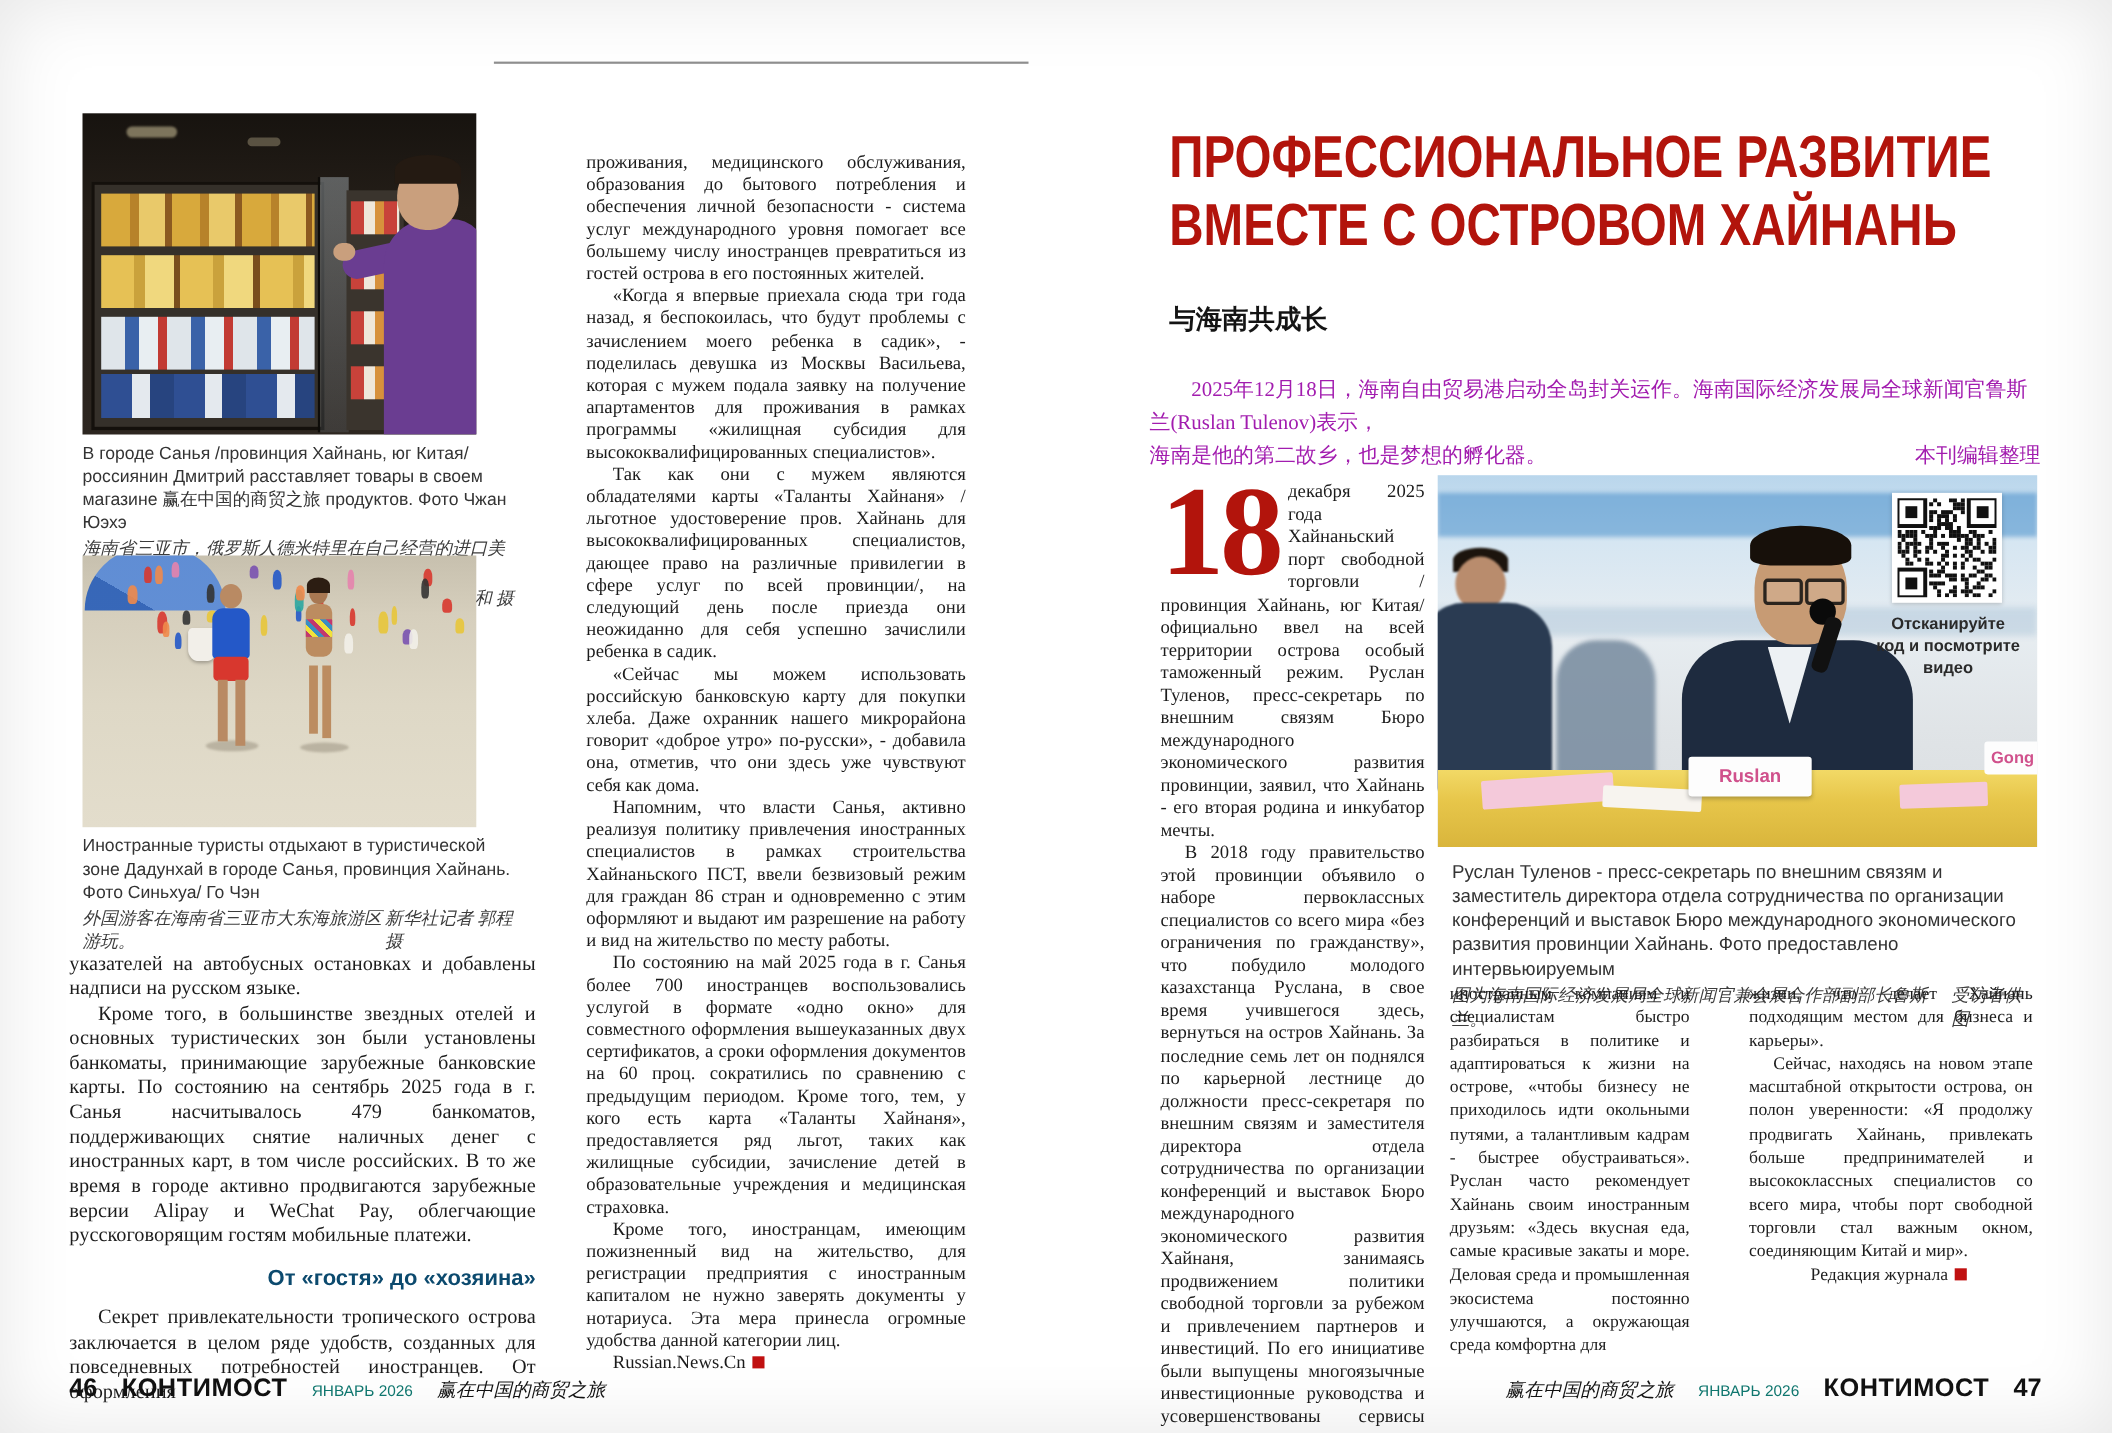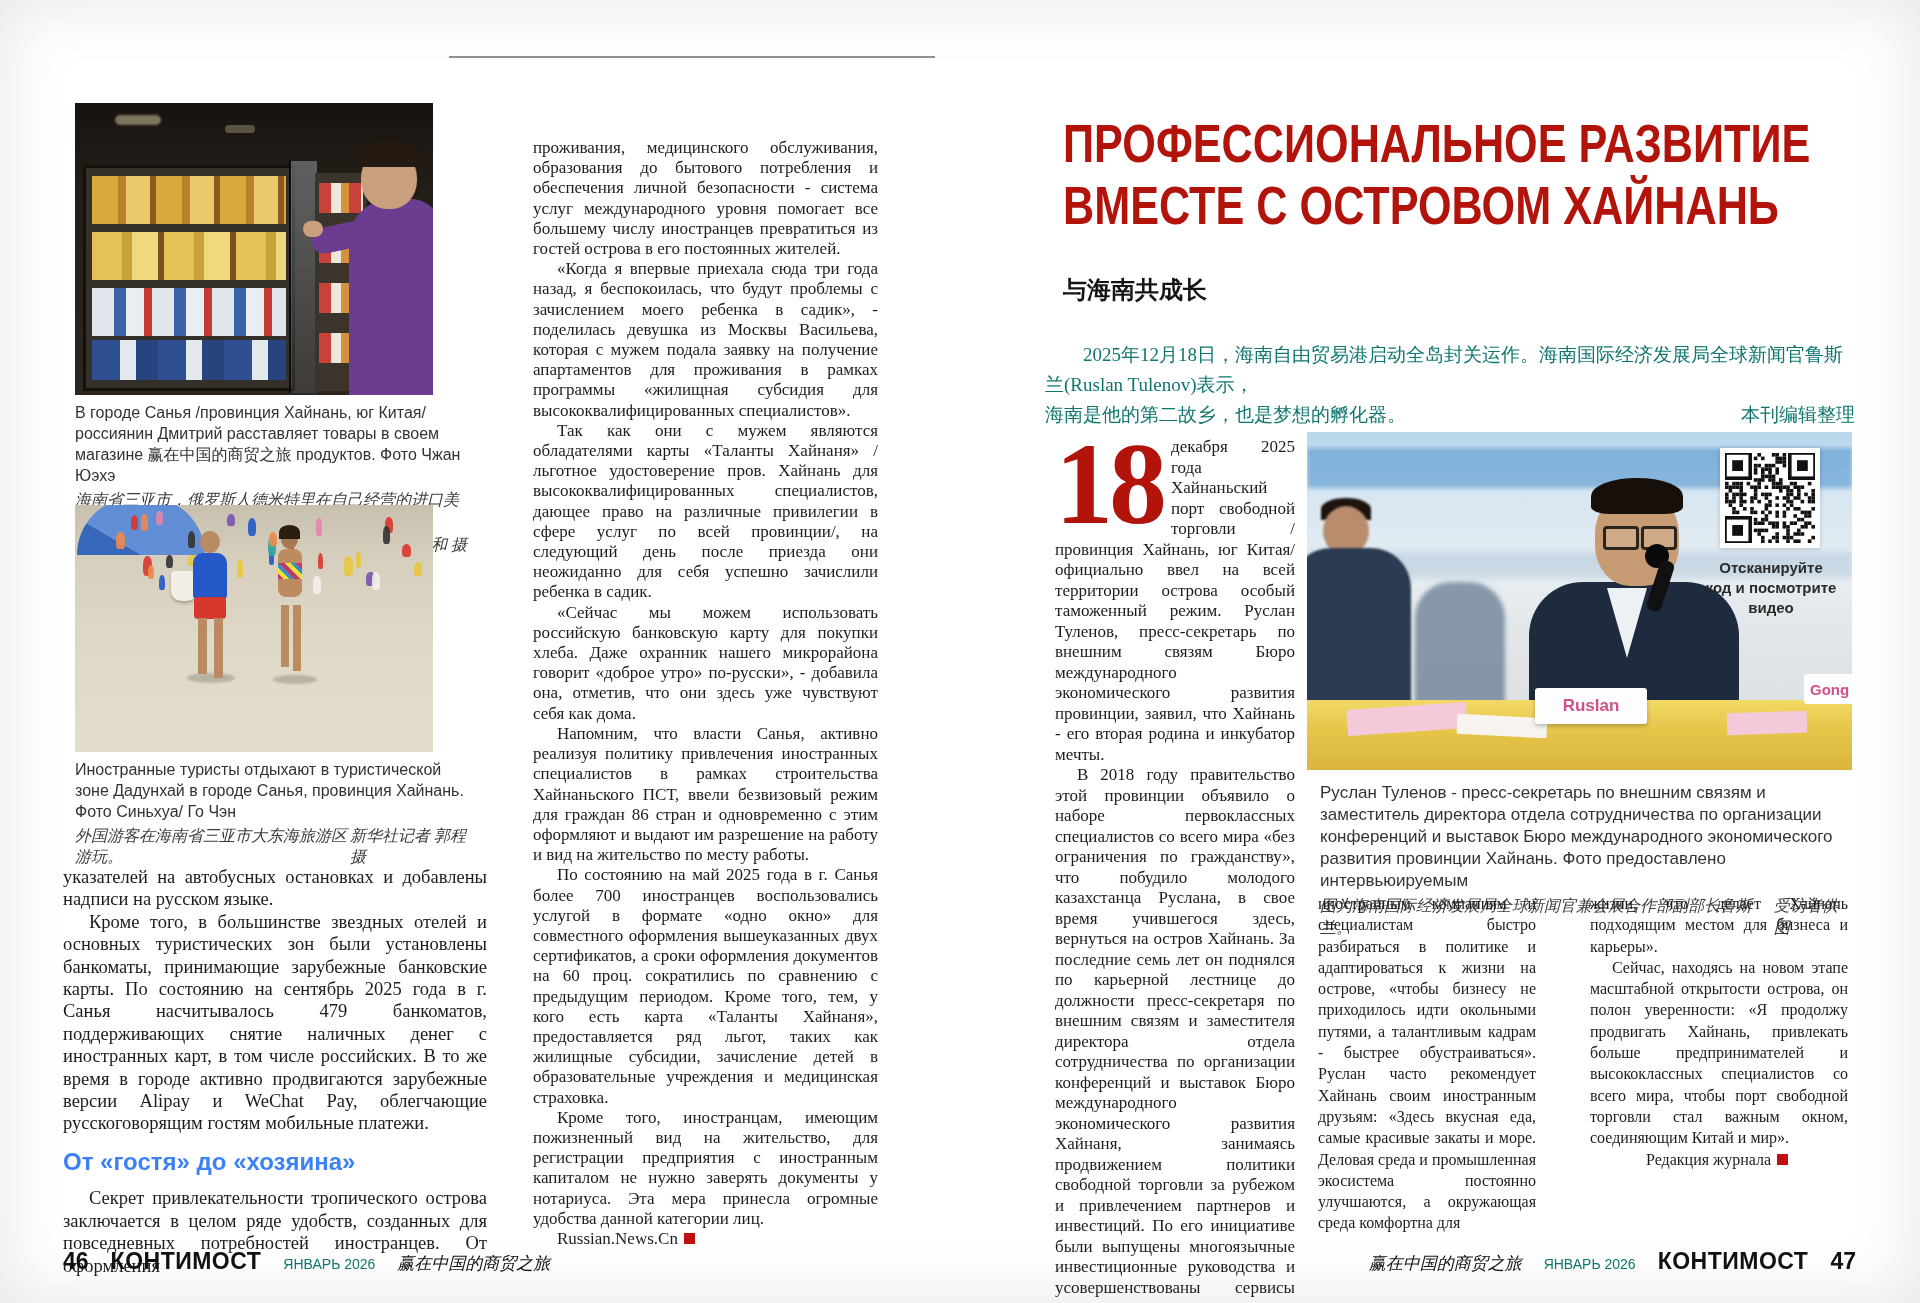--- a/index.html
+++ b/index.html
@@ -91,34 +91,34 @@
   .cap-row{display:flex;justify-content:space-between;}
   .cap-credit{text-align:right;}
   .caption1{left:75px;top:402px;width:392px;}
   .caption2{left:75px;top:759px;width:392px;}
   .caption3{left:1320px;top:782px;width:532px;font-size:17px;line-height:22px;}
 
   
   .left-wide{left:63px;top:866px;width:424px;font-size:18.5px;line-height:22.4px;text-align:justify;}
   .left-wide p{margin:0;}
   .left-wide p.ind{text-indent:26px;}
-  .red-heading{margin:16px 0 14px 0;text-align:left;font-weight:bold;font-size:24px;color:#3b82f6;}
+  .red-heading{margin:16px 0 14px 0;text-align:right;font-weight:bold;font-size:20px;color:#0c4a6e;}
 
   .mid-col{left:533px;top:138px;width:345px;font-size:17px;line-height:20.2px;text-align:justify;}
   .mid-col p{margin:0;text-indent:24px;}
   .mid-col p.noind{text-indent:0;}
   .source-line{text-indent:40px;}
 
   .endmark{display:inline-block;width:11px;height:11px;background:#c01010;margin-left:6px;vertical-align:baseline;}
 
   
   .headline{left:1063px;top:112px;width:860px;color:#b2140c;font-weight:900;font-size:54px;line-height:62px;
             letter-spacing:0;transform:scaleX(.8);transform-origin:left top;white-space:nowrap;}
   .subtitle{left:1063px;top:274px;font-size:24px;font-weight:bold;color:#141414;}
-  .intro{left:1045px;top:340px;width:810px;font-size:19px;line-height:30px;color:#0f766e;}
+  .intro{left:1045px;top:340px;width:810px;font-size:19px;line-height:30px;color:#a21caf;}
   .intro .l1{text-indent:2em;}
   .intro .l2{display:flex;justify-content:space-between;}
 
   .col1{left:1055px;top:437px;width:240px;font-size:17px;line-height:20.5px;text-align:justify;}
   .col1 p{margin:0;}
   .col1 p.ind{text-indent:22px;}
   .dropcap{float:left;font-weight:bold;color:#b2140c;font-size:116px;line-height:86px;margin:4px 8px 0 0;letter-spacing:-4px;}
 
   .col2{left:1318px;top:893px;width:218px;font-size:16px;line-height:21.3px;text-align:justify;}
   .col2 p{margin:0;}

